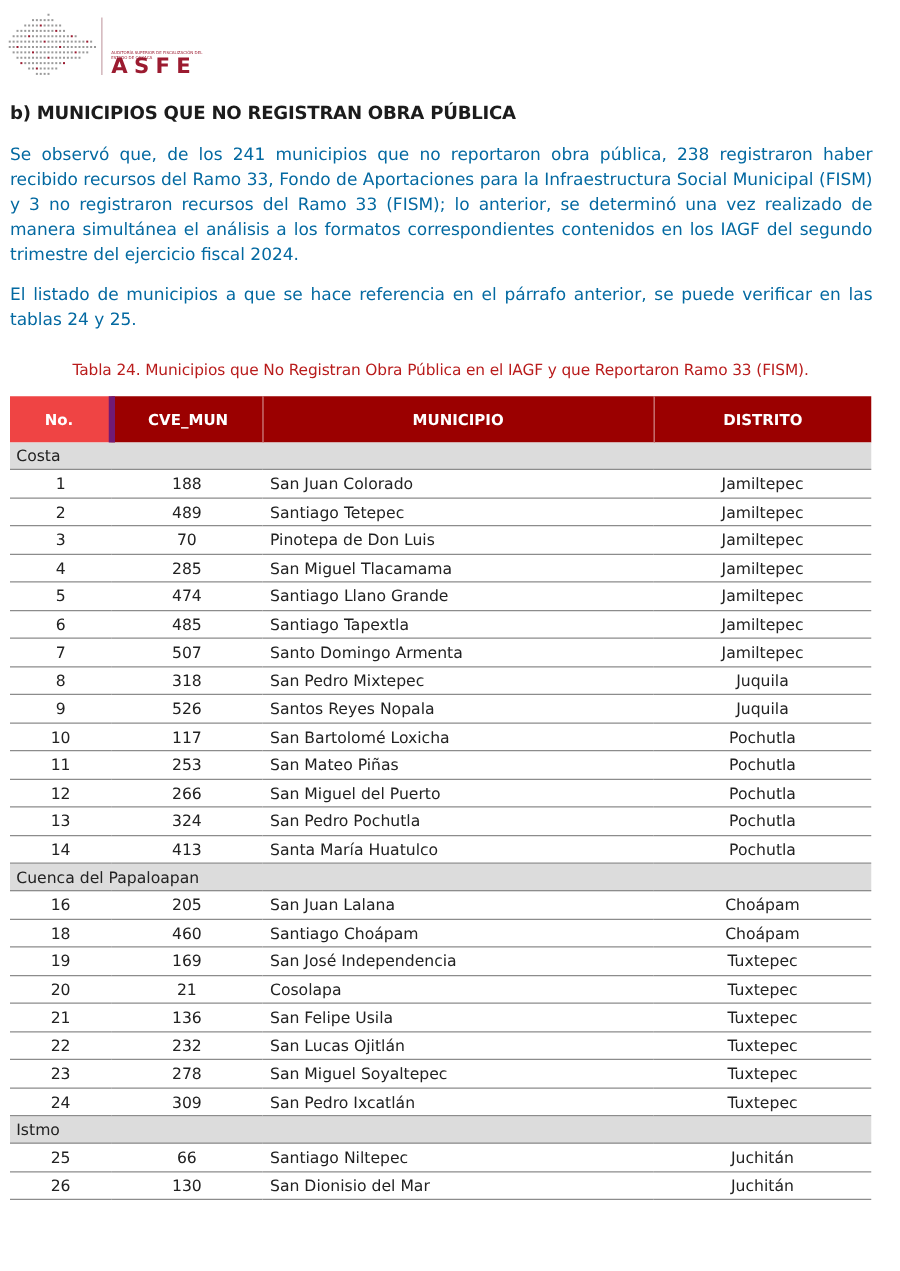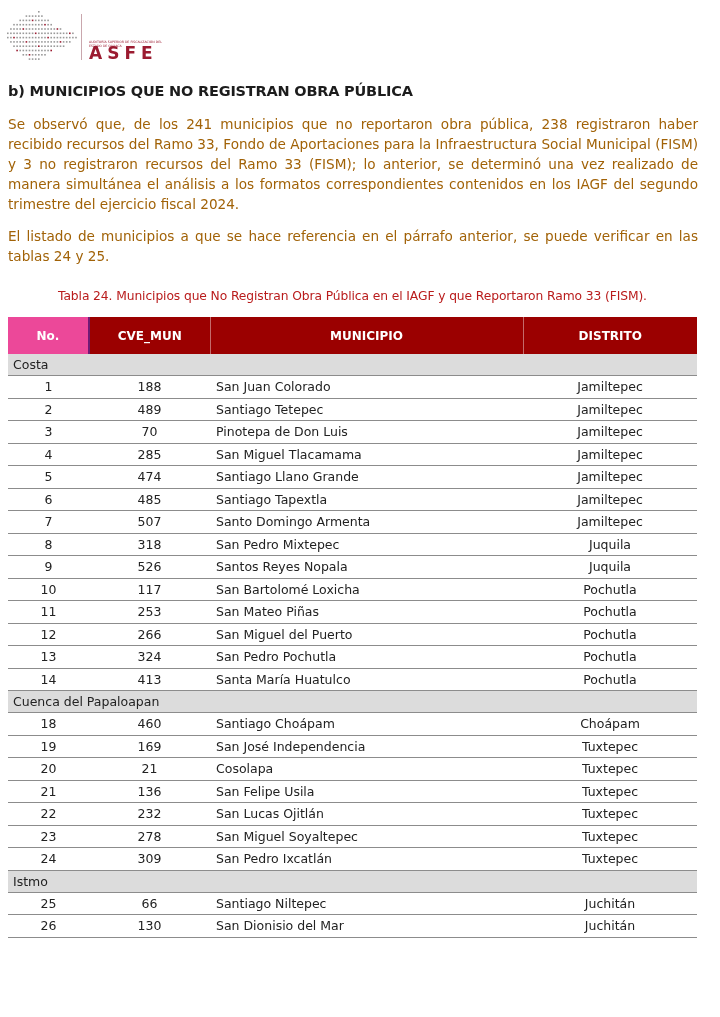--- a/index.html
+++ b/index.html
@@ -3,27 +3,27 @@
 <meta charset="utf-8">
 <style>
   html, body { margin: 0; padding: 0; background: #ffffff; }
   body { width: 720px; height: 1017px; position: relative; overflow: hidden; font-family: "DejaVu Sans", sans-serif; color: #222222; }
   .header { position: absolute; left: 0; top: 0; width: 720px; height: 75px; }
   .logo-map { position: absolute; left: 4px; top: 8px; width: 76px; height: 56px; }
   .logo-divider { position: absolute; left: 81px; top: 14px; width: 1px; height: 46px; background: #c9a7ad; }
   .logo-word { position: absolute; left: 89px; top: 20px; font-family: "DejaVu Sans", sans-serif; font-weight: bold; font-size: 17px; letter-spacing: 5px; color: #9b1b30; line-height: 18px; margin-top: 24px; }
   .logo-sub { position: absolute; left: 89px; top: 40px; width: 80px; font-size: 3.2px; line-height: 4px; color: #9b1b30; text-transform: uppercase; }
   .section-title { position: absolute; left: 8px; top: 83px; font-family: "DejaVu Sans", sans-serif; font-weight: bold; font-size: 14.5px; color: #1c1c1c; letter-spacing: -0.2px; }
-  .para { position: absolute; left: 8px; width: 690px; font-family: "DejaVu Sans", sans-serif; font-size: 13.6px; line-height: 20px; text-align: justify; color: #a16207; }
+  .para { position: absolute; left: 8px; width: 690px; font-family: "DejaVu Sans", sans-serif; font-size: 13.6px; line-height: 20px; text-align: justify; color: #0369a1; }
   .para1 { top: 114px; }
   .para2 { top: 226px; }
   .caption { position: absolute; left: 0; top: 289px; width: 705px; text-align: center; font-family: "DejaVu Sans", sans-serif; font-size: 12.3px; color: #b91c1c; letter-spacing: -0.1px; }
   table.t24 { position: absolute; left: 8px; top: 317px; width: 689px; border-collapse: collapse; font-family: "DejaVu Sans", sans-serif; font-size: 12.5px; }
   table.t24 th { height: 37px; color: #ffffff; font-weight: bold; font-size: 12px; text-align: center; background: #9b0000; border-right: 1px solid #c46a6a; padding: 0; }
-  table.t24 th.col-no { background: #ec4899; border-right: 2px solid #701a75; }
+  table.t24 th.col-no { background: #ef4444; border-right: 5px solid #701a75; }
   table.t24 th:last-child { border-right: none; }
   table.t24 td { height: 21.5px; padding: 0; border-bottom: 1.5px solid #8c8c8c; color: #222222; }
   table.t24 tr.group td { background: #dcdcdc; text-align: left; padding-left: 5px; height: 21px; margin-top: 36px; }
   td.c-no { width: 81px; text-align: center; }
   td.c-cve { width: 121px; text-align: center; }
   td.c-mun { width: 307px; text-align: left; padding-left: 6px !important; }
   td.c-dis { text-align: center; }
 </style>
 </head>
 <body>
@@ -289,20 +289,26 @@
       <tr>
         <td class="c-no">14</td>
         <td class="c-cve">413</td>
         <td class="c-mun">Santa María Huatulco</td>
         <td class="c-dis">Pochutla</td>
       </tr>
       <tr class="group">
         <td colspan="4">Cuenca del Papaloapan</td>
       </tr>
       <tr>
+        <td class="c-no">16</td>
+        <td class="c-cve">205</td>
+        <td class="c-mun">San Juan Lalana</td>
+        <td class="c-dis">Choápam</td>
+      </tr>
+      <tr>
         <td class="c-no">18</td>
         <td class="c-cve">460</td>
         <td class="c-mun">Santiago Choápam</td>
         <td class="c-dis">Choápam</td>
       </tr>
       <tr>
         <td class="c-no">19</td>
         <td class="c-cve">169</td>
         <td class="c-mun">San José Independencia</td>
         <td class="c-dis">Tuxtepec</td>

